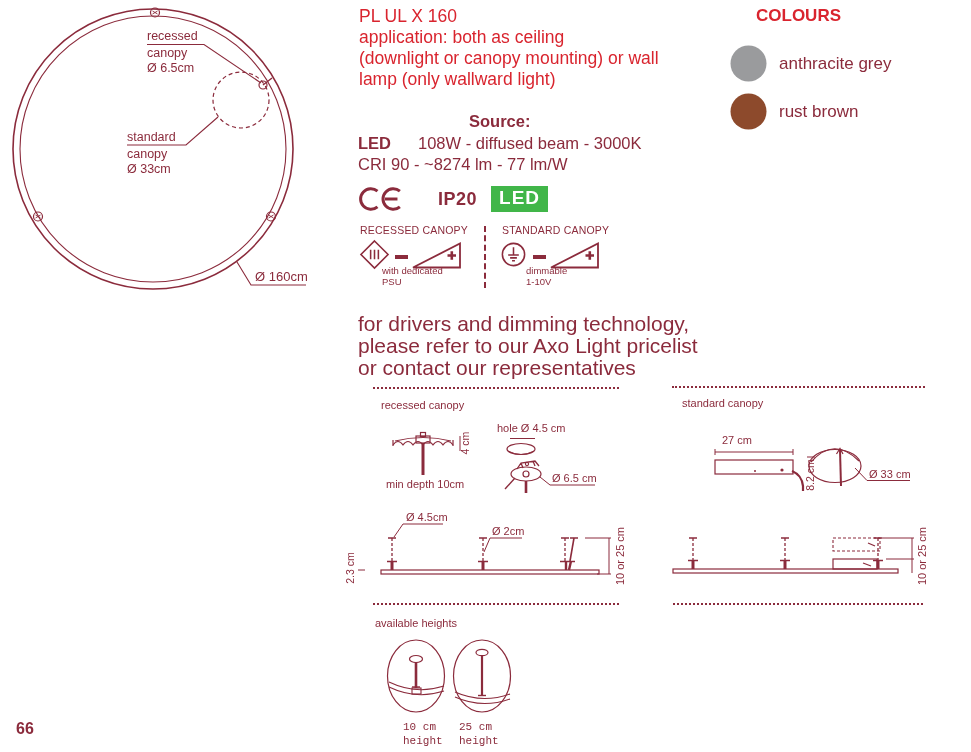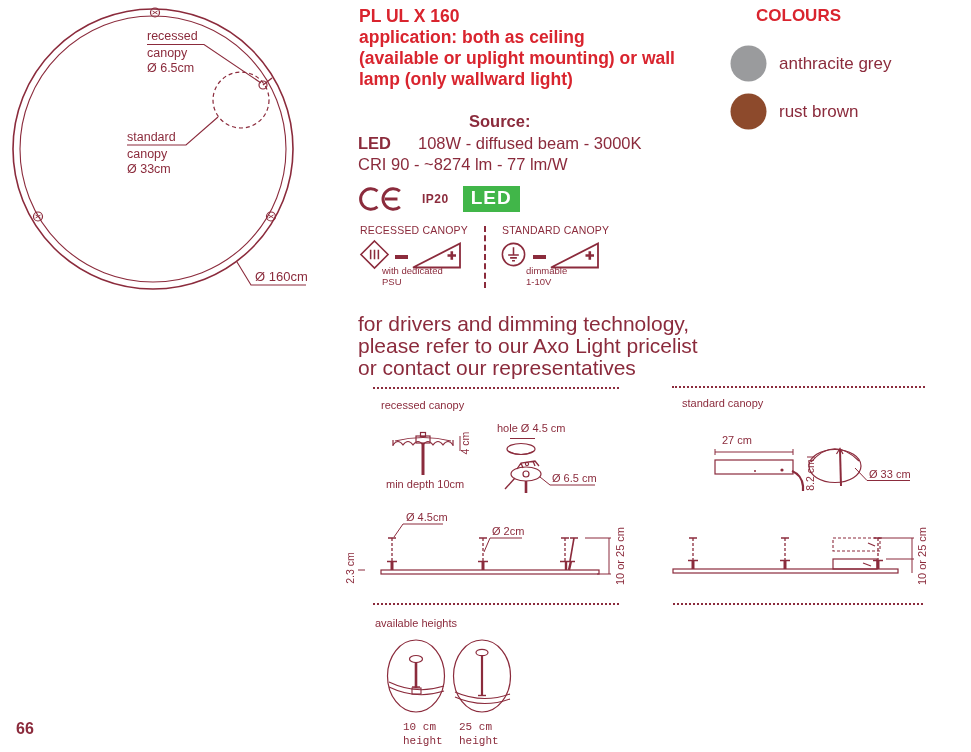--- a/index.html
+++ b/index.html
@@ -4,32 +4,32 @@
 <style>
   html,body{margin:0;padding:0;background:#fff;}
   .canvas{position:relative;width:971px;height:752px;background:#fff;overflow:hidden;
           font-family:"Liberation Sans",sans-serif;color:#8b2b3c;}
   .abs{position:absolute;}
   .red{color:#d9242e;}
   svg{display:block;}
   svg text{font-family:"Liberation Sans",sans-serif;fill:#8b2b3c;}
   .stroke{stroke:#8b2b3c;fill:none;}
   
-  .title-block{left:359px;top:6px;width:360px;font-size:17.5px;font-weight:700;line-height:21px;}
+  .title-block{left:359px;top:6px;width:360px;font-size:17.5px;font-weight:400;line-height:21px;}
   .colours-block{left:730px;top:6px;}
   .colours-title{font-size:17px;font-weight:700;margin-left:26px;}
   .swatch-row{display:flex;align-items:center;margin-top:19px;text-align:right;}
   .swatch-row .label{margin-left:12px;font-size:17px;}
   
   .source-block{left:358px;top:111px;font-size:16.5px;line-height:21.5px;}
   .bold{font-weight:700;text-align:center;}
   .led-specs{margin-left:27px;font-weight:400;}
   
   .cert-row{left:358px;top:185px;display:flex;align-items:center;}
-  .ip-rating{font-size:12px;font-weight:700;margin-left:14px;letter-spacing:.5px;}
+  .ip-rating{font-size:18px;font-weight:700;margin-left:30px;letter-spacing:.5px;}
   .led-badge{margin-left:14px;background:#41b649;color:#fff;font-weight:700;font-size:19px;
              padding:1px 8px 3px 8px;letter-spacing:1px;}
   
   .canopy-options{left:358px;top:224px;width:260px;height:68px;}
   .co-title{position:absolute;top:0;font-size:10.5px;letter-spacing:.2px;white-space:nowrap;}
   .minus-bar{position:absolute;width:13px;height:3.5px;background:#8b2b3c;}
   .co-note{position:absolute;font-size:9.5px;line-height:10.5px;width:95px;}
   .dash-divider{position:absolute;left:126px;top:2px;height:62px;border-left:2px dashed #8b2b3c;}
   
   .note-block{left:358px;top:313px;font-size:21px;line-height:22px;}
@@ -75,21 +75,21 @@
     <text x="147" y="72" font-size="12.5">Ø 6.5cm</text>
     <text x="127" y="141" font-size="12.5">standard</text>
     <text x="127" y="158" font-size="12.5">canopy</text>
     <text x="127" y="173" font-size="12.5">Ø 33cm</text>
     <text x="255" y="281" font-size="13">Ø 160cm</text>
   </svg>
 
   <div class="abs title-block red">
     <div>PL UL X 160</div>
     <div>application: both as ceiling</div>
-    <div>(available or uplight mounting) or wall</div>
+    <div>(downlight or canopy mounting) or wall</div>
     <div>lamp (only wallward light)</div>
   </div>
 
   <div class="abs colours-block">
     <div class="colours-title red">COLOURS</div>
     <div class="swatch-row">
       <svg width="37" height="37" viewBox="0 0 37 37">
         <circle cx="18.5" cy="18.5" r="18" fill="#9a9b9d"></circle>
       </svg>
       <span class="label">anthracite grey</span>

